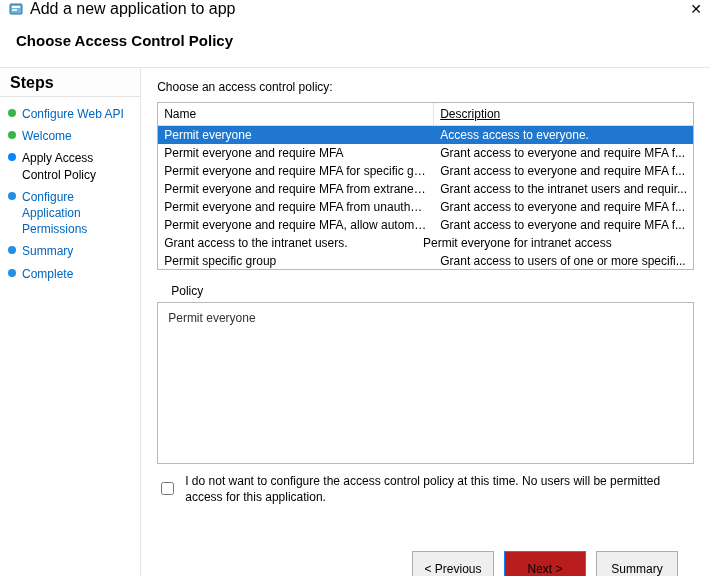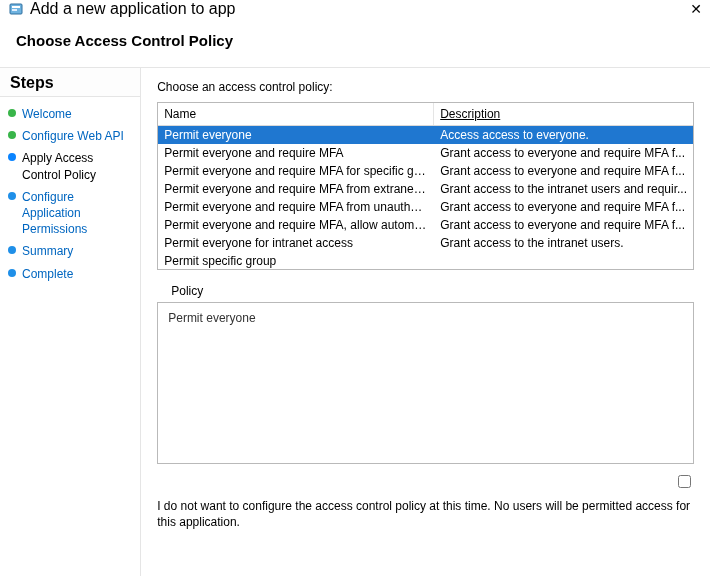--- a/index.html
+++ b/index.html
@@ -29,21 +29,21 @@
   .col-name { width:276px; border-right:1px solid #e5e5e5; }
   .col-desc { flex:1;text-decoration:underline; }
   .grid-body { }
   .row { display:flex; padding:1px 0; }
   .row .cell { padding:1px 6px; white-space:nowrap; overflow:hidden; text-overflow:ellipsis; }
   .row.selected { background:#1f77d0; color:#fff; }
   .cell-name { width:276px; }
   .cell-desc { flex:1; }
   .section-label { margin:14px 0 4px 14px; }
   .policy-box { border:1px solid #b9b9b9; height:162px; padding:8px 10px; background:#fff; color:#333; }
-  .skip-row { display:flex; align-items:flex-end; margin-top:10px; gap:8px;flex-direction:column; }
+  .skip-row { display:flex; align-items:center; margin-top:10px; gap:8px; }
   .skip-row input[type=checkbox] { margin-top:1px; }
   .skip-row .skip-text { flex:1; line-height:1.3; }
   .footer { display:flex; justify-content:flex-end; gap:10px; padding:10px 16px 10px 0; }
   .btn { min-width:82px; height:36px; border:1px solid #adadad; background:#efefef; font-size:12px; display:flex; align-items:center; justify-content:center; cursor:default;margin-top:36px; }
   .btn.primary { border:1.5px solid #0a84ff; background:#b91c1c; }
   svg.app-icon { width:16px; height:16px; }
 </style>
 </head>
 <body>
 
@@ -63,25 +63,25 @@
 
   <div class="header">Choose Access Control Policy</div>
 
   <div class="body">
 
     <div class="sidebar">
       <div class="sidebar-title">Steps</div>
       <ul id="steps-list">
           <li>
             <span class="bullet b-completed"></span>
-            <span class="lbl">Welcome</span>
+            <span class="lbl">Configure Web API</span>
           </li>
           <li>
             <span class="bullet b-completed"></span>
-            <span class="lbl">Configure Web API</span>
+            <span class="lbl">Welcome</span>
           </li>
           <li class="current">
             <span class="bullet b-current"></span>
             <span class="lbl">Apply Access Control Policy</span>
           </li>
           <li>
             <span class="bullet b-pending"></span>
             <span class="lbl">Configure Application Permissions</span>
           </li>
           <li>
@@ -123,25 +123,26 @@
             </div>
             <div class="row">
               <div class="cell cell-name">Permit everyone and require MFA from unauthenticated ...</div>
               <div class="cell cell-desc">Grant access to everyone and require MFA f...</div>
             </div>
             <div class="row">
               <div class="cell cell-name">Permit everyone and require MFA, allow automatic devi...</div>
               <div class="cell cell-desc">Grant access to everyone and require MFA f...</div>
             </div>
             <div class="row">
+              <div class="cell cell-desc">Grant access to the intranet users.</div>
               <div class="cell cell-name">Permit everyone for intranet access</div>
-              <div class="cell cell-desc">Grant access to the intranet users.</div>
             </div>
             <div class="row">
               <div class="cell cell-name">Permit specific group</div>
+              <div class="cell cell-desc">Grant access to users of one or more specifi...</div>
             </div>
           </div>
       </div>
 
       <div class="section-label">Policy</div>
       <div class="policy-box">Permit everyone</div>
 
       <div class="skip-row">
         <input type="checkbox" id="skip-cb" style="">
         <label for="skip-cb" class="skip-text">I do not want to configure the access control policy at this time.  No users will be permitted access for this application.</label>

